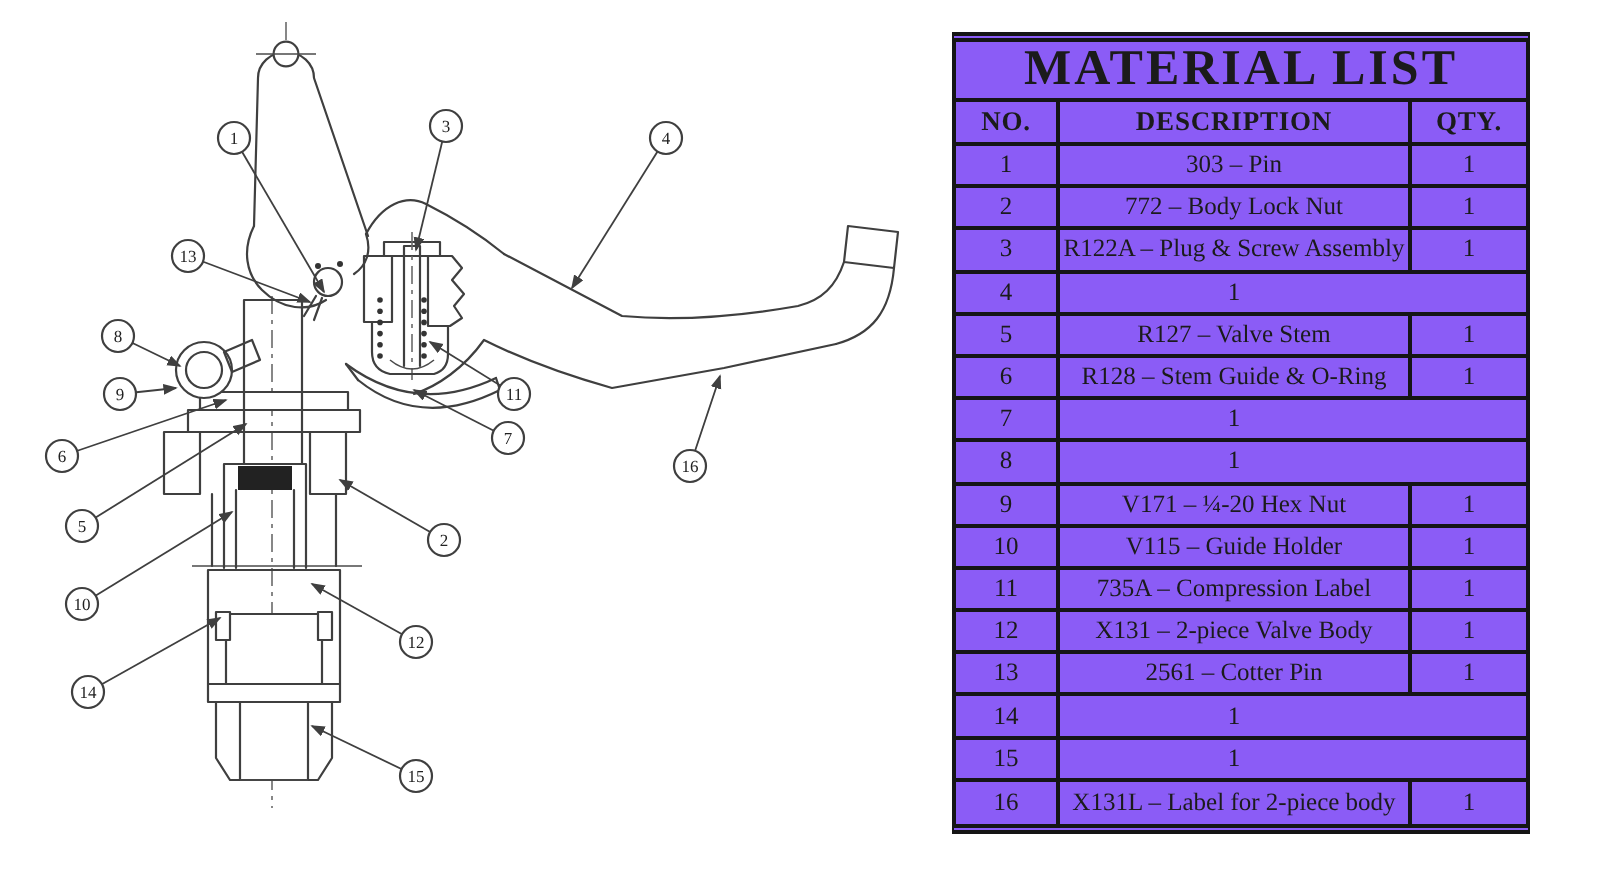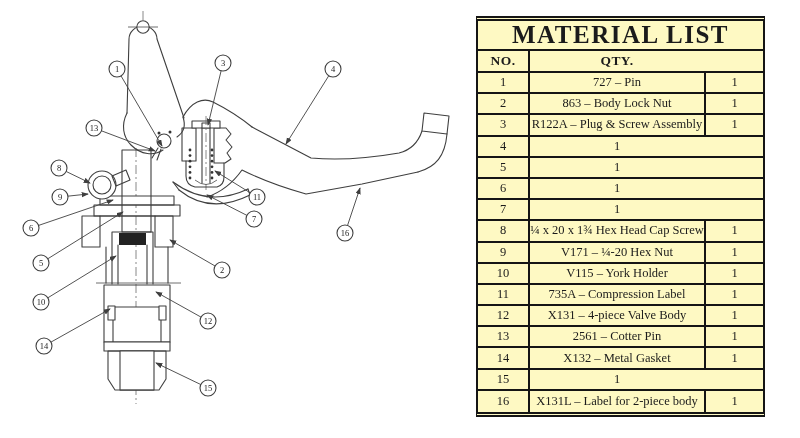--- a/index.html
+++ b/index.html
@@ -8,21 +8,21 @@
   
   svg.diagram{position:absolute;left:0;top:0;}
   .ln{stroke:#3f3f3f;stroke-width:1.1;fill:none;stroke-linecap:round;stroke-linejoin:round;}
   .thin{stroke:#4a4a4a;stroke-width:0.8;fill:none;}
   .cl{stroke:#6a6a6a;stroke-width:0.8;fill:none;stroke-dasharray:9 3 2 3;}
   .wfill{fill:#ffffff;}
   .leader{stroke:#3f3f3f;stroke-width:0.9;}
   .balloon{fill:#ffffff;stroke:#3f3f3f;stroke-width:1.1;}
   .balloon-num{font-family:"Liberation Serif",serif;font-size:8.5px;fill:#222;text-anchor:middle;}
   
-  .mtable{position:absolute;left:476px;top:16px;width:289px;background:#fef9c3;
+  .mtable{position:absolute;left:476px;top:16px;width:289px;background:#8b5cf6;
           border-top:5px double #151515;border-bottom:5px double #151515;
           border-left:2px solid #151515;border-right:2px solid #151515;box-sizing:border-box;}
   .mtitle{height:28px;line-height:28px;text-align:center;font-weight:bold;font-size:25px;
           letter-spacing:1.5px;border-bottom:2px solid #151515;white-space:nowrap;}
   .mhead,.mrow{display:grid;grid-template-columns:50px 176px 1fr;align-items:center;
           text-align:left;box-sizing:border-box;}
   .mhead{height:22px;font-weight:bold;font-size:13.5px;letter-spacing:.4px;border-bottom:2px solid #151515;}
   .mrow{height:21.2px;font-size:12.5px;border-bottom:2px solid #151515;}
   .mrow:last-child{border-bottom:none;}
   .mhead>div,.mrow>div{height:100%;display:flex;align-items:center;justify-content:center;box-sizing:border-box;}
@@ -226,86 +226,87 @@
       <g>
         <circle cx="208" cy="388" r="8" class="balloon"></circle>
         <text x="208" y="388" dy="0.35em" class="balloon-num">15</text>
       </g>
     </svg>
 
   <div class="mtable">
     <div class="mtitle">MATERIAL LIST</div>
     <div class="mhead">
       <div>NO.</div>
+      <div>DESCRIPTION</div>
       <div>QTY.</div>
     </div>
     <div class="mrow">
         <div>1</div>
-        <div>727 – Pin</div>
+        <div>303 – Pin</div>
         <div>1</div>
       </div>
     <div class="mrow">
         <div>2</div>
-        <div>863 – Body Lock Nut</div>
+        <div>772 – Body Lock Nut</div>
         <div>1</div>
       </div>
     <div class="mrow">
         <div>3</div>
         <div>R122A – Plug &amp; Screw Assembly</div>
         <div>1</div>
       </div>
     <div class="mrow">
         <div>4</div>
         <div>1</div>
       </div>
     <div class="mrow">
         <div>5</div>
+        <div>R127 – Valve Stem</div>
         <div>1</div>
       </div>
     <div class="mrow">
         <div>6</div>
+        <div>R128 – Stem Guide &amp; O-Ring</div>
         <div>1</div>
       </div>
     <div class="mrow">
         <div>7</div>
         <div>1</div>
       </div>
     <div class="mrow">
         <div>8</div>
-        <div>¼ x 20 x 1¾  Hex Head Cap Screw</div>
         <div>1</div>
       </div>
     <div class="mrow">
         <div>9</div>
         <div>V171 – ¼-20 Hex Nut</div>
         <div>1</div>
       </div>
     <div class="mrow">
         <div>10</div>
-        <div>V115 – York Holder</div>
+        <div>V115 – Guide Holder</div>
         <div>1</div>
       </div>
     <div class="mrow">
         <div>11</div>
         <div>735A – Compression Label</div>
         <div>1</div>
       </div>
     <div class="mrow">
         <div>12</div>
-        <div>X131 – 4-piece Valve Body</div>
+        <div>X131 – 2-piece Valve Body</div>
         <div>1</div>
       </div>
     <div class="mrow">
         <div>13</div>
         <div>2561 – Cotter Pin</div>
         <div>1</div>
       </div>
     <div class="mrow">
         <div>14</div>
-        <div>X132 – Metal Gasket</div>
         <div>1</div>
       </div>
     <div class="mrow">
         <div>15</div>
         <div>1</div>
       </div>
     <div class="mrow">
         <div>16</div>
         <div>X131L – Label for 2-piece body</div>
         <div>1</div>

